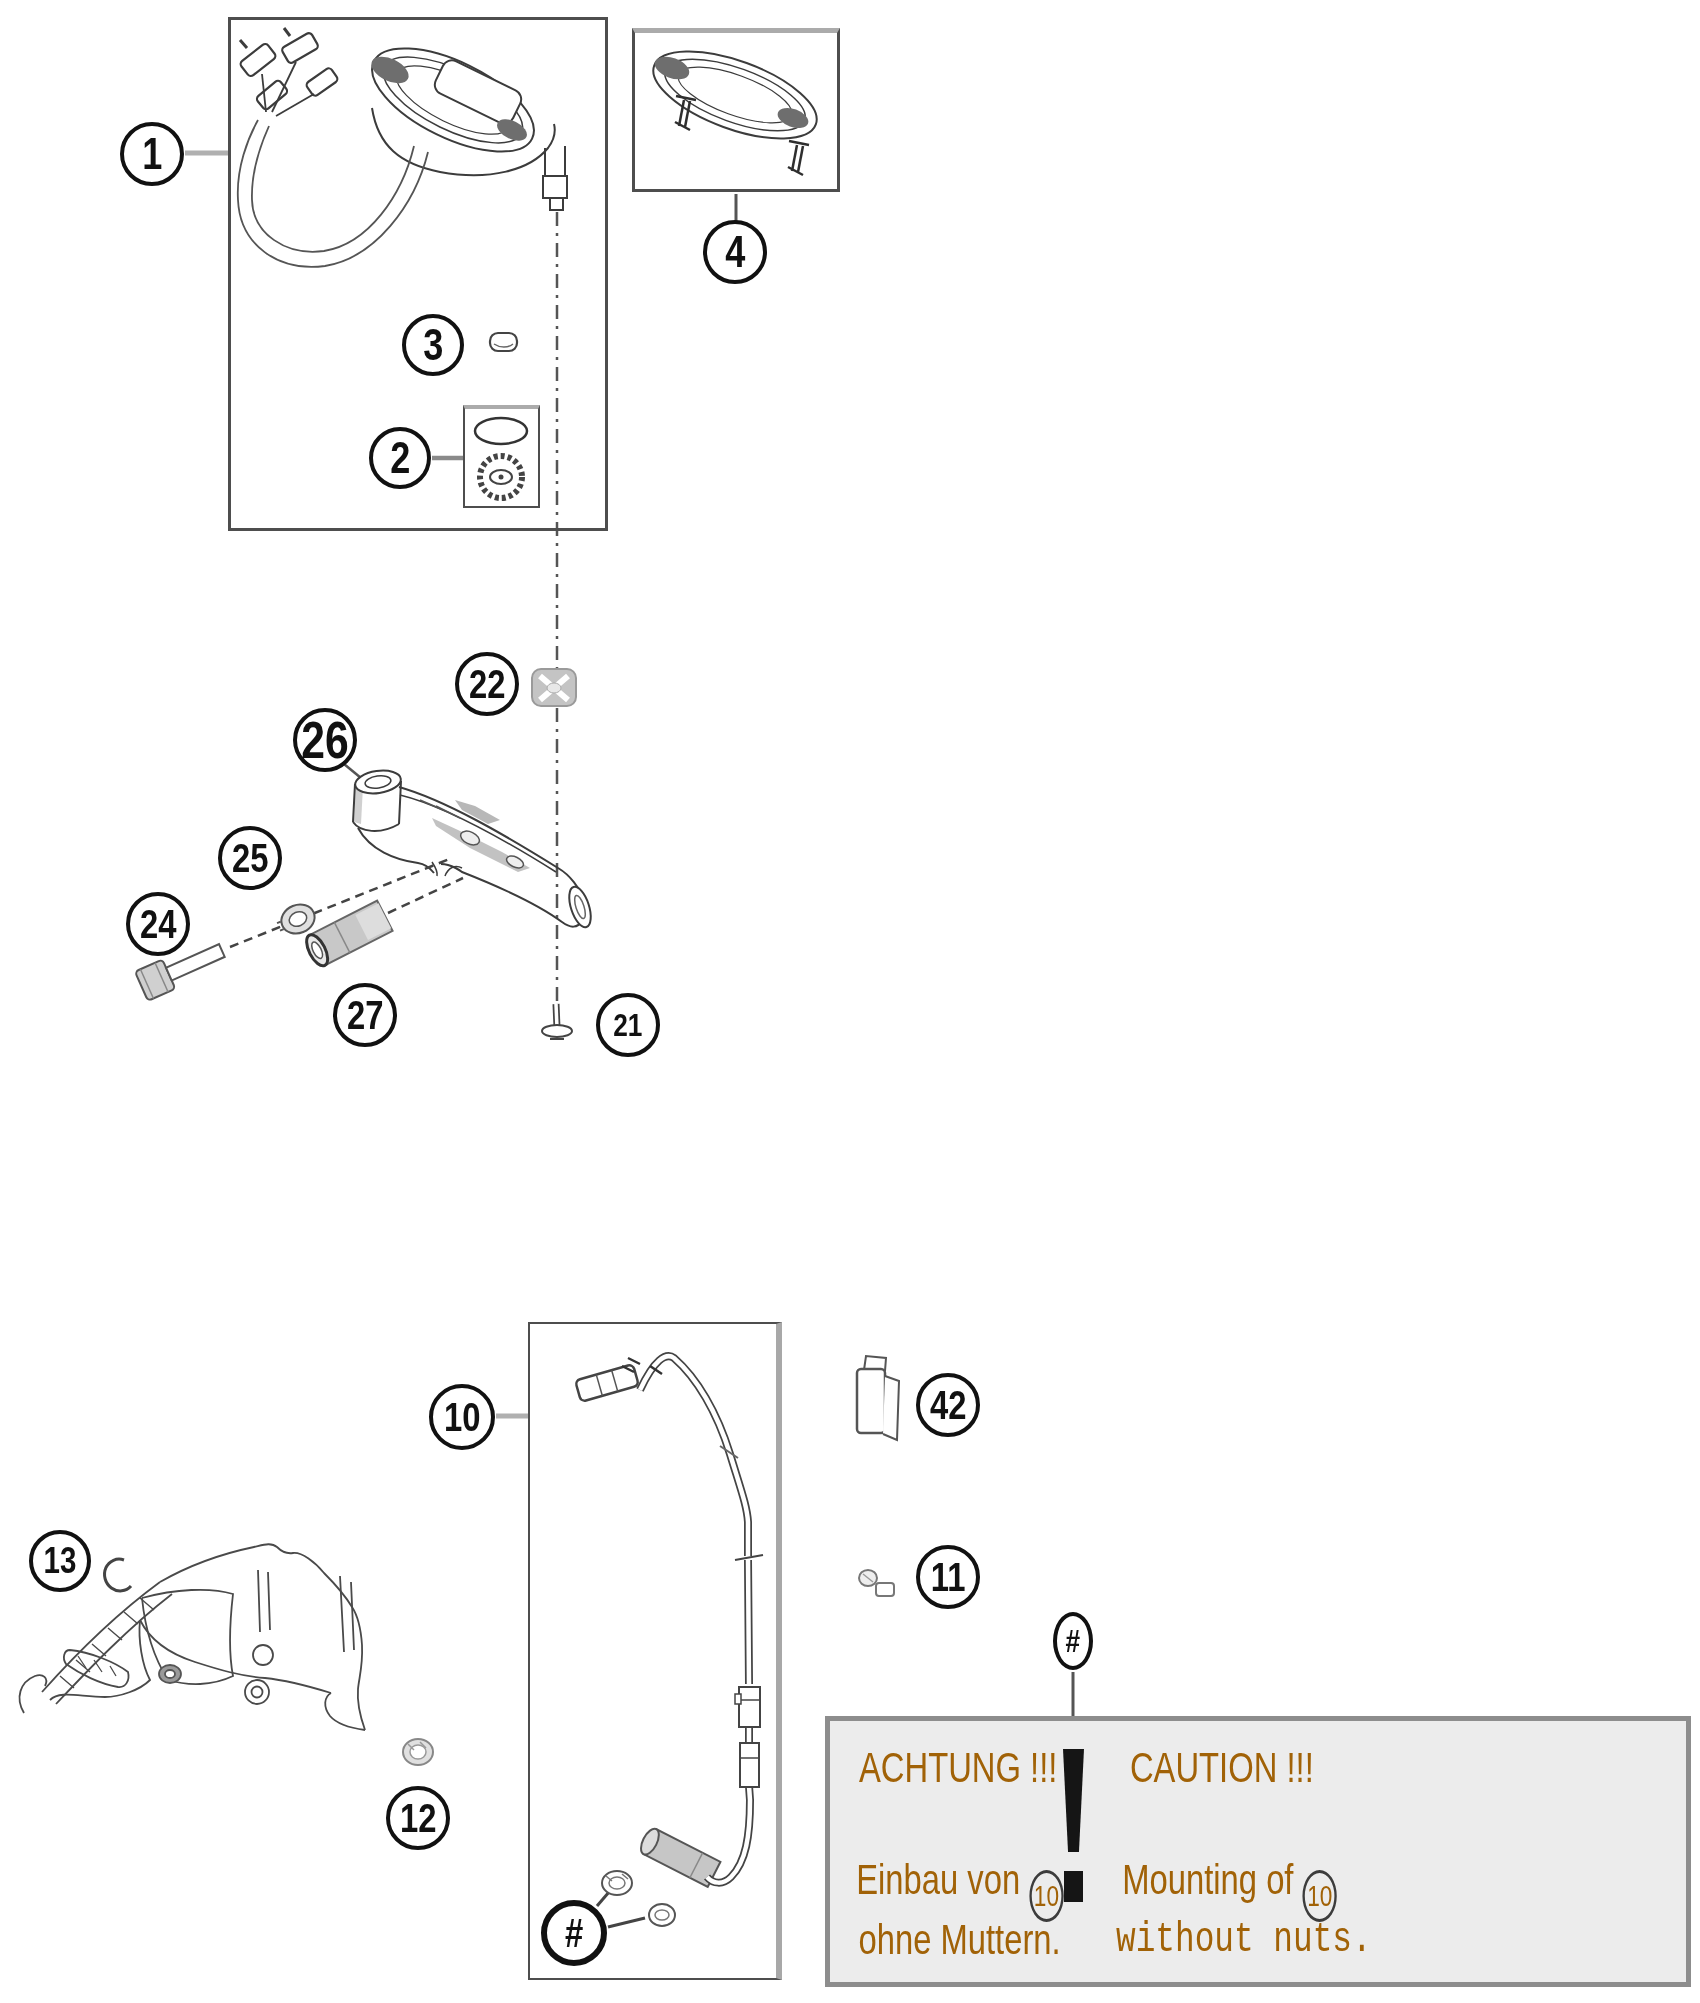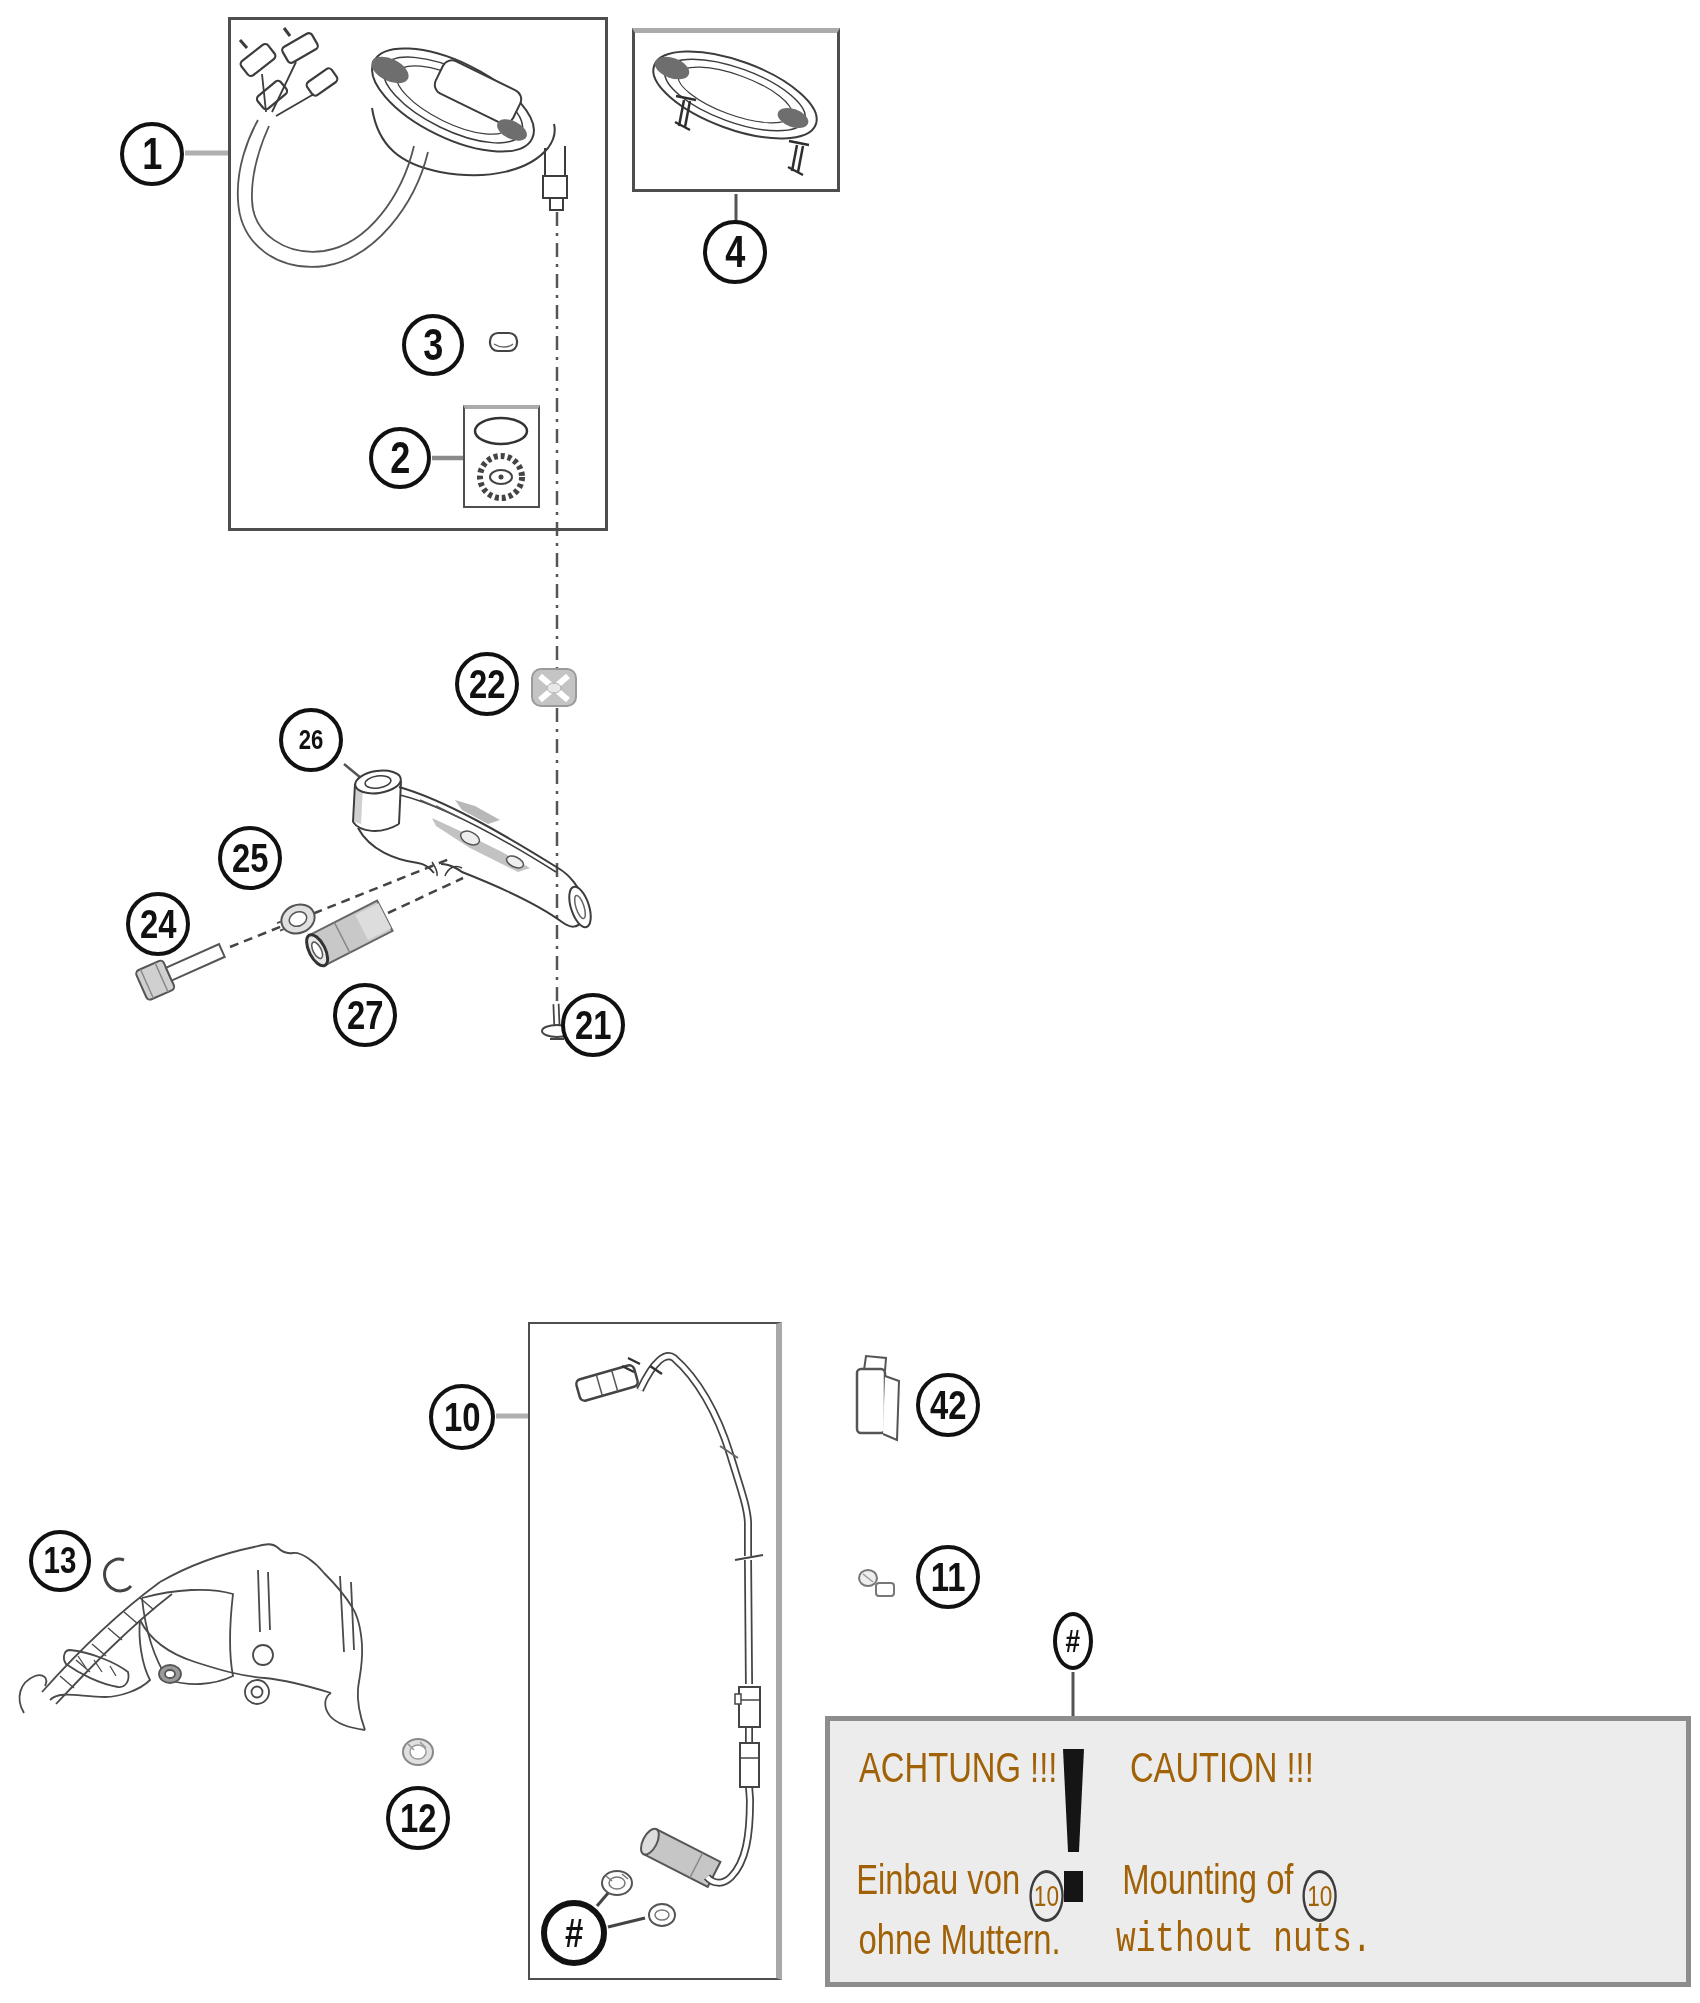--- a/index.html
+++ b/index.html
@@ -250,33 +250,33 @@
     </div>
   <div class="callout" style="left:402px;top:314px;width:62px;height:62px;font-size:44px;">
       <span class="lbl">3</span>
     </div>
   <div class="callout" style="left:703px;top:220px;width:64px;height:64px;font-size:44px;">
       <span class="lbl">4</span>
     </div>
   <div class="callout" style="left:455px;top:652px;width:64px;height:64px;font-size:40px;">
       <span class="lbl">22</span>
     </div>
-  <div class="callout" style="left:279px;top:708px;width:64px;height:64px;font-size:27px;">
+  <div class="callout" style="left:293px;top:708px;width:64px;height:64px;font-size:52px;">
       <span class="lbl">26</span>
     </div>
   <div class="callout" style="left:218px;top:826px;width:64px;height:64px;font-size:40px;">
       <span class="lbl">25</span>
     </div>
   <div class="callout" style="left:126px;top:892px;width:64px;height:64px;font-size:40px;">
       <span class="lbl">24</span>
     </div>
   <div class="callout" style="left:333px;top:983px;width:64px;height:64px;font-size:40px;">
       <span class="lbl">27</span>
     </div>
-  <div class="callout" style="left:561px;top:993px;width:64px;height:64px;font-size:40px;text-align:center;">
+  <div class="callout" style="left:596px;top:993px;width:64px;height:64px;font-size:32px;text-align:center;">
       <span class="lbl">21</span>
     </div>
   <div class="callout" style="left:429px;top:1384px;width:66px;height:66px;font-size:40px;">
       <span class="lbl">10</span>
     </div>
   <div class="callout" style="left:916px;top:1373px;width:64px;height:64px;font-size:40px;">
       <span class="lbl">42</span>
     </div>
   <div class="callout" style="left:916px;top:1545px;width:64px;height:64px;font-size:40px;">
       <span class="lbl">11</span>

